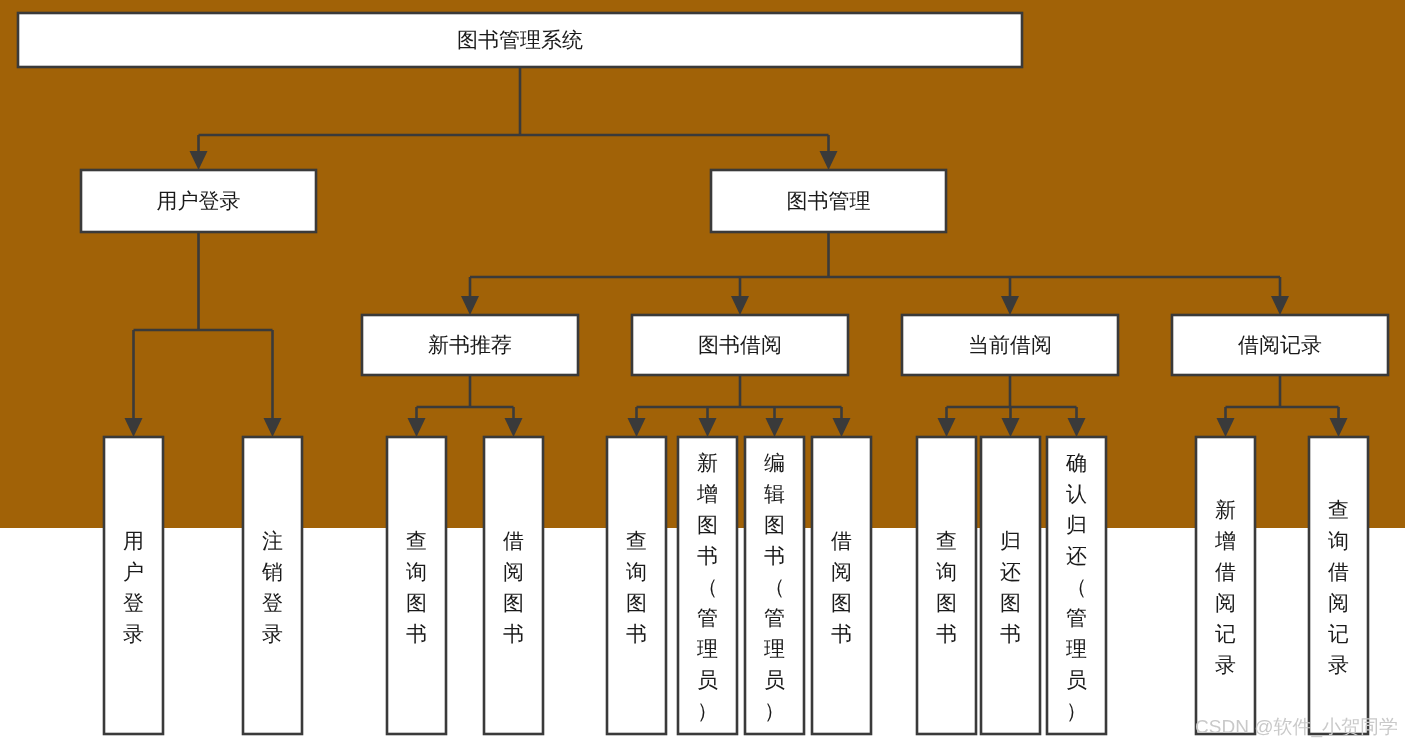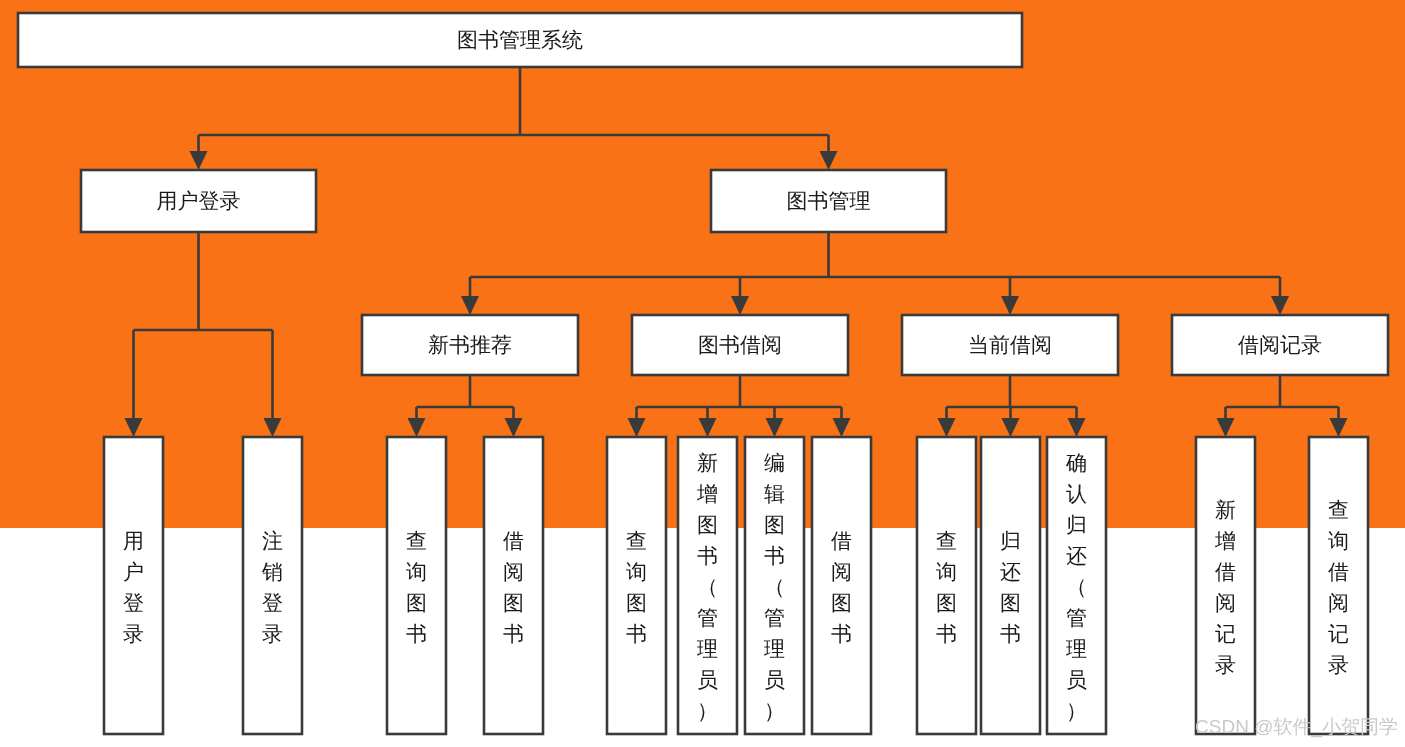--- a/index.html
+++ b/index.html
@@ -11,21 +11,21 @@
   body {
     width: 1405px;
     height: 747px;
     font-family: "Liberation Sans", "DejaVu Sans", sans-serif;
     overflow: hidden;
   }
   #diagram-root {
     position: relative;
     width: 1405px;
     height: 528px;
-    background: #f97316;
+    background: #a16207;
   }
   svg.diagram-canvas {
     position: absolute;
     left: 0;
     top: 0;
     width: 1405px;
     height: 747px;
     display: block;
   }
   .node-box {

